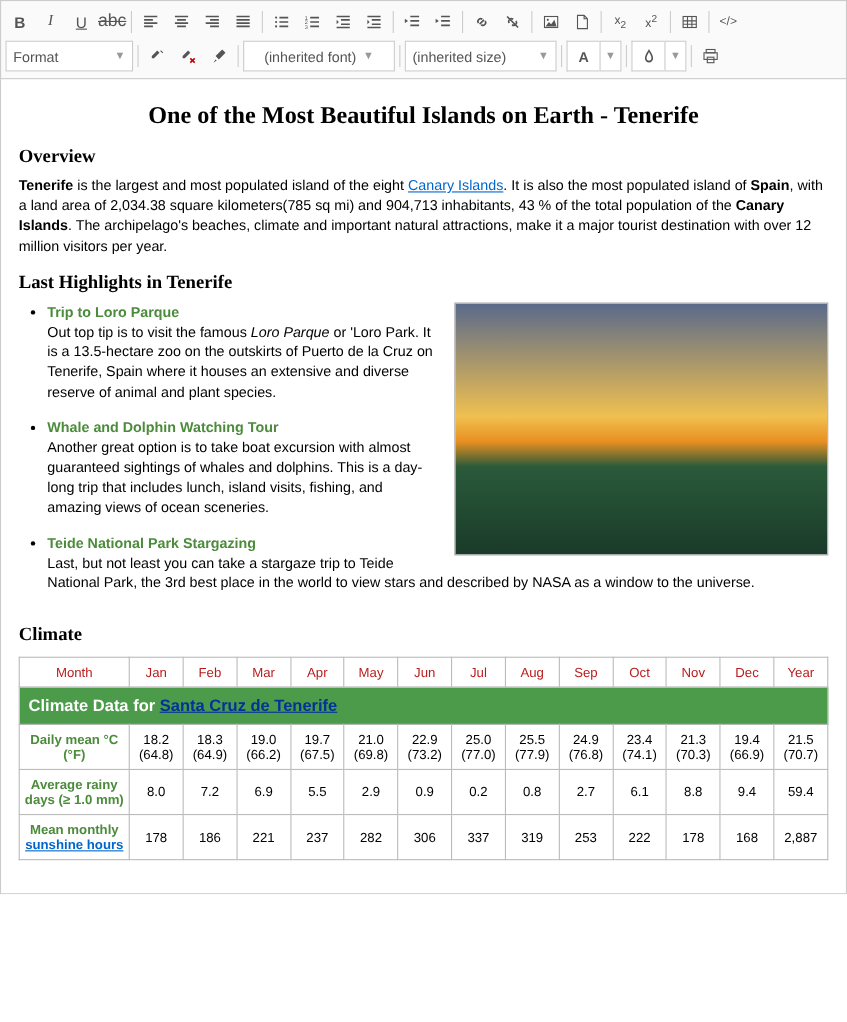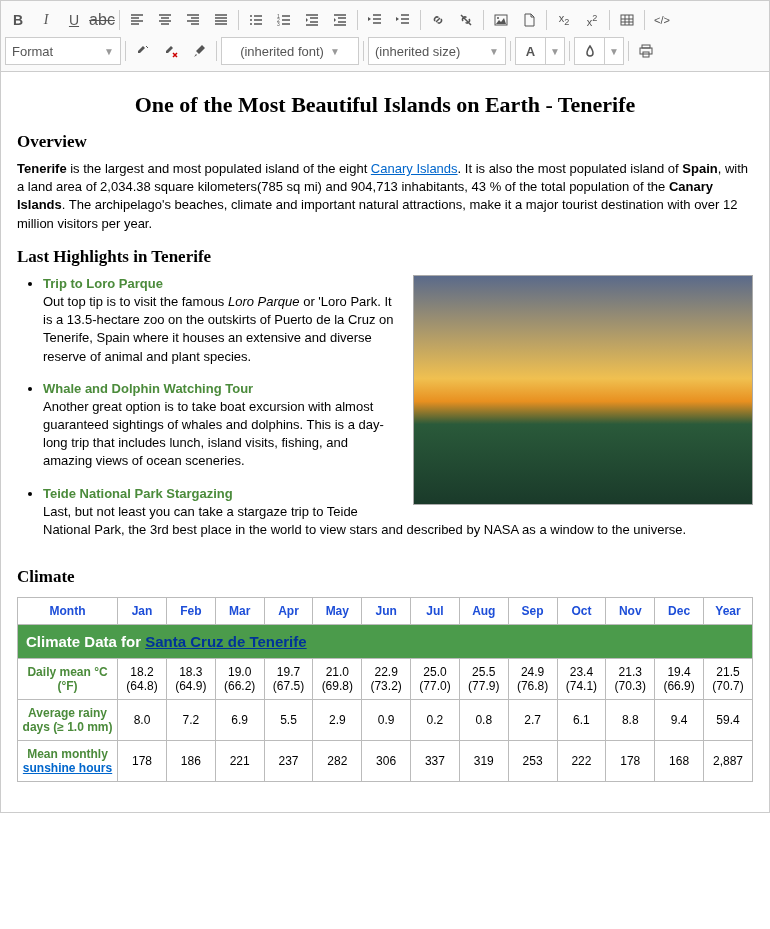--- a/index.html
+++ b/index.html
@@ -23,21 +23,21 @@
 a { color: #0066cc; text-decoration: underline; }
 .img-float { float: right; width: 340px; height: 230px; margin: 0 0 10px 14px; background: linear-gradient(180deg,#5a6a8a 0%,#f0c050 45%,#e89020 55%,#2a5a3a 65%,#1a3a2a 100%); border: 1px solid #aaa; }
 ul.highlights { list-style: disc; margin: 8px 0 10px 26px; }
 ul.highlights li { margin-bottom: 14px; line-height: 1.4; }
 .li-title { color: #4b8b3b; font-weight: bold; text-align: right; }
 .clear { clear: both; }
 table.climate { width: 100%; border-collapse: collapse; margin: 10px 0; font-size: 12px; }
 table.climate th, table.climate td { border: 1px solid #bbb; padding: 6px 4px; text-align: center; }
 table.climate .caption { background: #4b9b4b; color: #fff; font-weight: bold; font-size: 15px; text-align: left; padding: 8px; }
 table.climate .caption a { color: #003399; }
-table.climate thead th { color: #1d4ed8; font-weight: bold; }
+table.climate thead th { color: #b91c1c; font-weight: normal; }
 table.climate tbody th { color: #4b8b3b; font-weight: bold; }
 .footnote { font-style: italic; font-weight: bold; font-size: 12px; margin-top: 10px; }
 svg { width: 16px; height: 16px; }
 </style>
 </head>
 <body>
 
 <div class="toolbar">
   <div class="toolbar-row">
     <button class="tb-btn">

